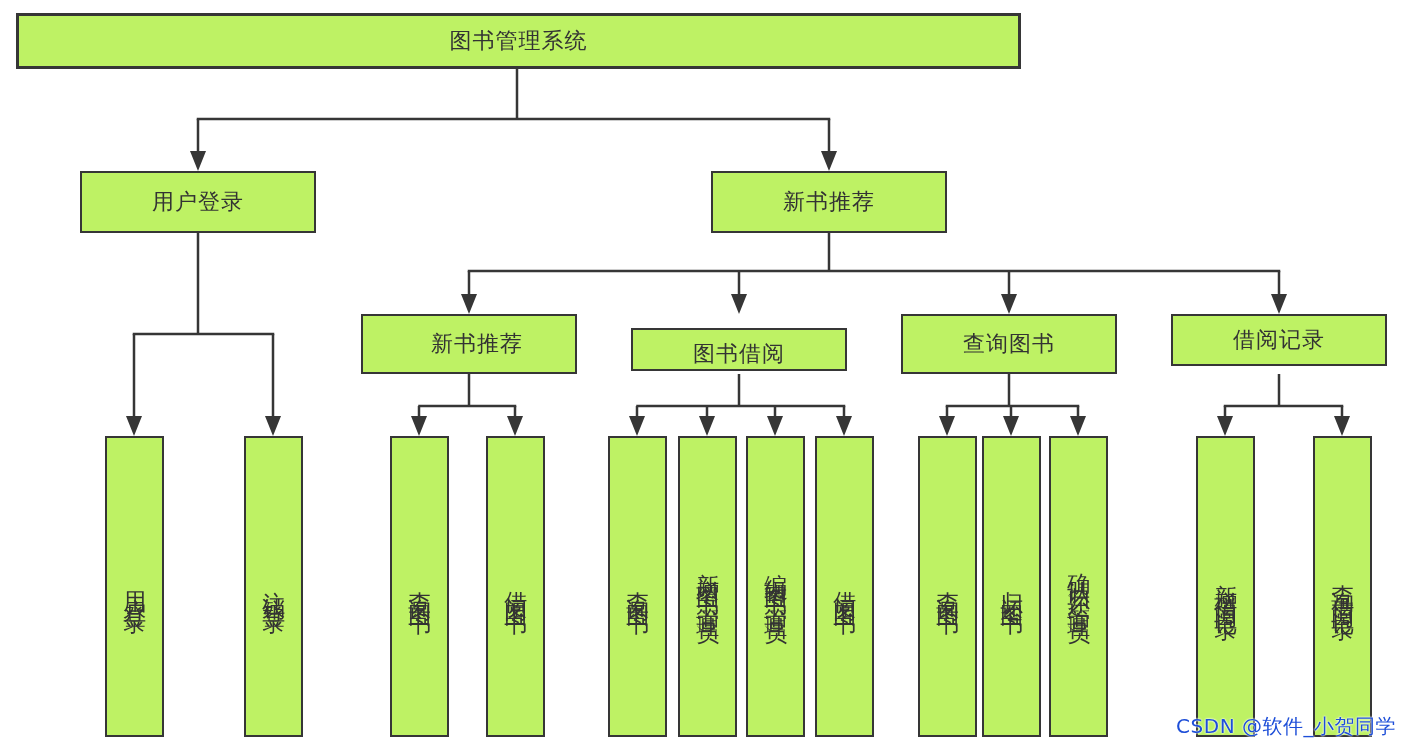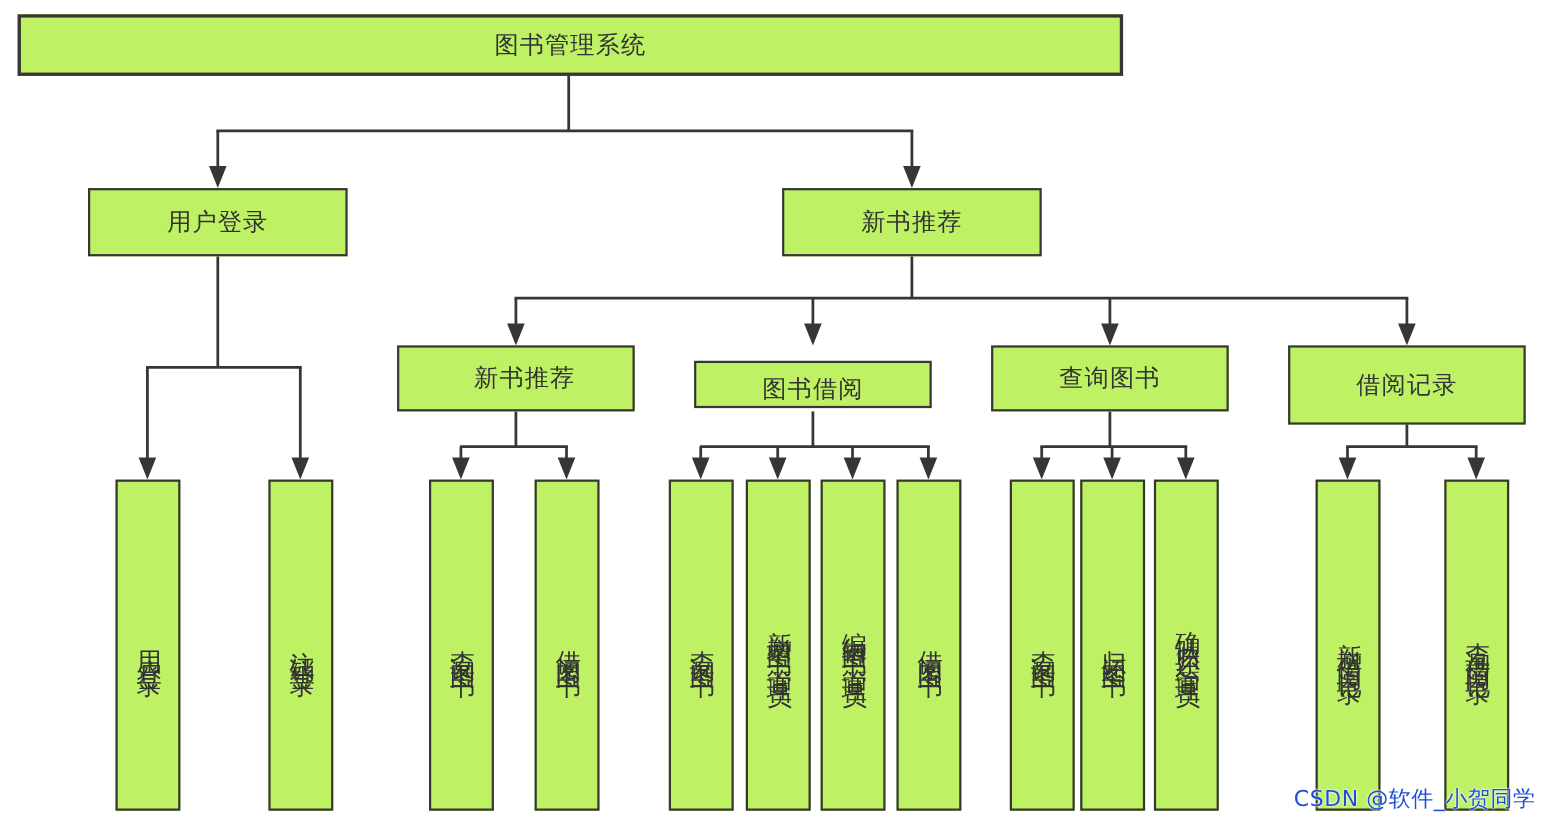--- a/index.html
+++ b/index.html
@@ -139,21 +139,21 @@
 
   <div class="box hbox" style="left:361px; top:314px; width:216px; height:60px;padding-left:16px;">
     <span>新书推荐</span>
   </div>
   <div class="box hbox" style="left:631px; top:328px; width:216px; height:43px;align-items:flex-end;">
     <span>图书借阅</span>
   </div>
   <div class="box hbox" style="left:901px; top:314px; width:216px; height:60px;">
     <span>查询图书</span>
   </div>
-  <div class="box hbox" style="left:1171px; top:314px; width:216px; height:72px;">
+  <div class="box hbox" style="left:1171px; top:314px; width:216px; height:52px;">
     <span>借阅记录</span>
   </div>
 
   <div class="box vbox" style="left:105px; top:436px; width:59px; height:301px;">
     <span>用户登录</span>
   </div>
   <div class="box vbox" style="left:244px; top:436px; width:59px; height:301px;">
     <span>注销登录</span>
   </div>
 

